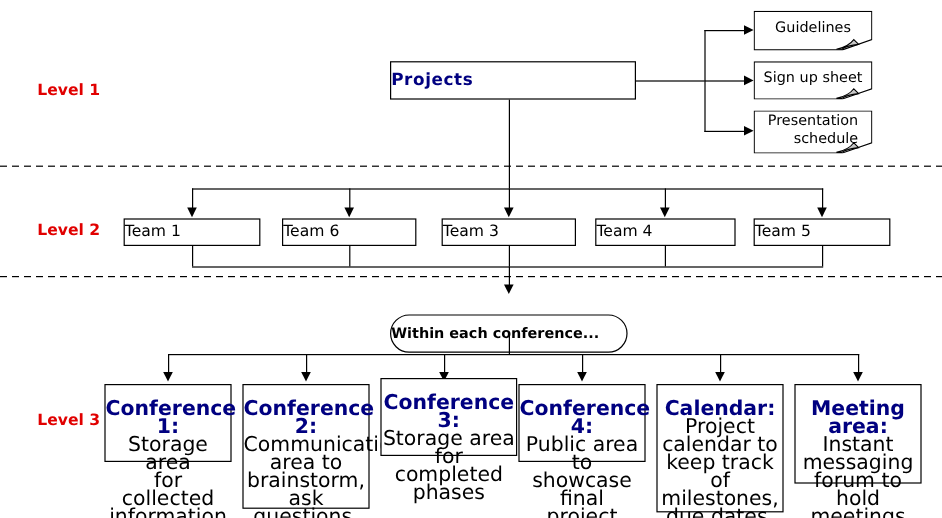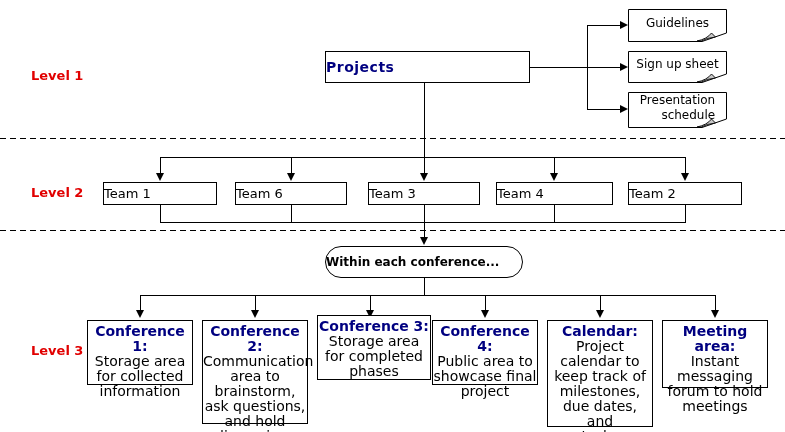--- a/index.html
+++ b/index.html
@@ -15,22 +15,22 @@
   .arrow-d{position:absolute;width:0;height:0;
            border-left:4px solid transparent;border-right:4px solid transparent;
            border-top:8px solid #000;}
   .arrow-r{position:absolute;width:0;height:0;
            border-top:4px solid transparent;border-bottom:4px solid transparent;
            border-left:8px solid #000;}
   .box{position:absolute;background:#fff;border:1px solid #000;box-sizing:border-box;
        display:flex;align-items:center;justify-content:flex-start;text-align:center;}
   .root-box{font-weight:bold;font-size:14px;color:#000080;letter-spacing:.5px;}
   .team-box{font-weight:normal;font-size:13px;}
-  .pill{border-radius:16px;font-weight:bold;font-size:12px;}
-  .area{display:block;padding-top:3px;font-size:14px;line-height:15px;}
+  .pill{border-radius:16px;font-weight:bold;font-size:12px;margin-top:16px;}
+  .area{display:block;padding-top:13px;font-size:17px;line-height:15px;}
   .area-title{font-weight:bold;color:#000080;}
   .area-body{white-space:pre-line;}
   .doc{position:absolute;}
   .doc svg{position:absolute;left:0;top:0;display:block;}
   .doc-label{position:absolute;left:0;top:0;right:0;bottom:0;display:flex;
              align-items:center;justify-content:center;font-size:12px;line-height:15px;
              white-space:pre-line;text-align:right;padding-bottom:5px;box-sizing:border-box;}
 </style>
 </head>
 <body>
@@ -99,21 +99,21 @@
   <div class="box team-box" style="left:235px;top:182px;width:112px;height:23px">
     <span>Team 6</span>
   </div>
   <div class="box team-box" style="left:368px;top:182px;width:112px;height:23px">
     <span>Team 3</span>
   </div>
   <div class="box team-box" style="left:496px;top:182px;width:117px;height:23px">
     <span>Team 4</span>
   </div>
   <div class="box team-box" style="left:628px;top:182px;width:114px;height:23px">
-    <span>Team 2</span>
+    <span>Team 5</span>
   </div>
 
   <div class="line v" style="left:160px;top:205px;height:17px"></div>
   <div class="line v" style="left:291px;top:205px;height:17px"></div>
   <div class="line v" style="left:424px;top:205px;height:17px"></div>
   <div class="line v" style="left:554px;top:205px;height:17px"></div>
   <div class="line v" style="left:685px;top:205px;height:17px"></div>
   <div class="line h" style="left:160px;top:222px;width:526px"></div>
   <div class="line v" style="left:424px;top:222px;height:16px"></div>
   <div class="arrow-d" style="left:420px;top:237px"></div>
@@ -166,21 +166,21 @@
   </div>
   <div class="box area" style="left:547px;top:320px;width:106px;height:107px">
     <div class="area-title">Calendar:</div>
     <div class="area-body">Project
 calendar to
 keep track of
 milestones,
 due dates, and
 tasks</div>
   </div>
-  <div class="box area" style="left:662px;top:320px;width:106px;height:68px">
+  <div class="box area" style="left:662px;top:320px;width:106px;height:83px">
     <div class="area-title">Meeting area:</div>
     <div class="area-body">Instant
 messaging
 forum to hold
 meetings</div>
   </div>
 
 </div>
 
 </body></html>

